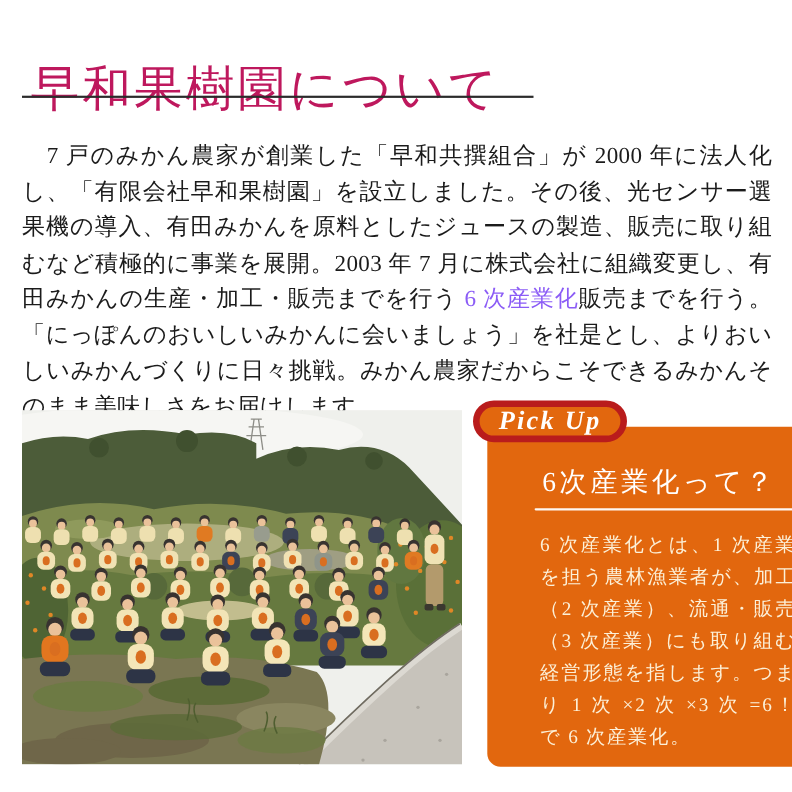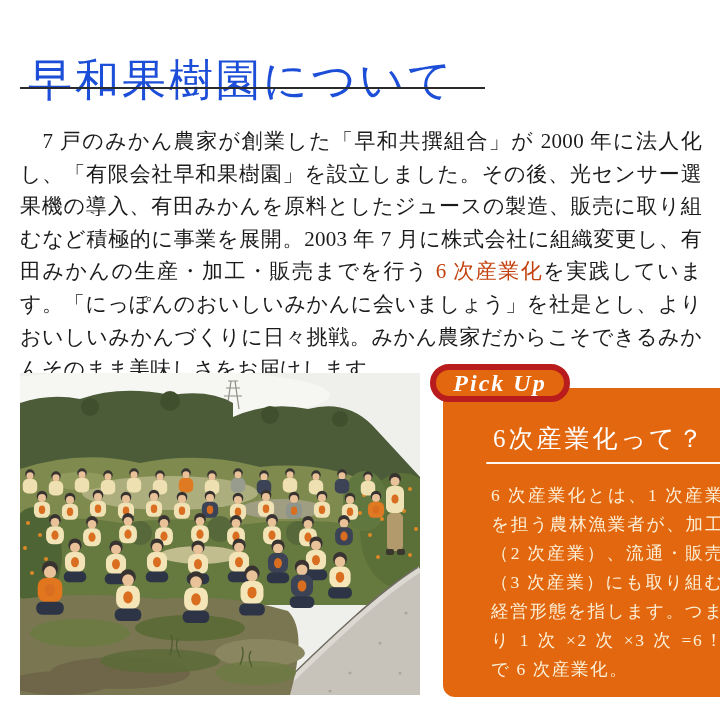--- a/index.html
+++ b/index.html
@@ -4,32 +4,32 @@
 <style>
   html,body{margin:0;padding:0;background:#ffffff;}
   body{
     width:720px;height:720px;position:relative;overflow:hidden;
     font-family:"Liberation Serif","DejaVu Serif",serif;
     -webkit-font-smoothing:antialiased;
   }
   .page-title{
     position:absolute;left:28px;top:26px;width:660px;
     font-size:44px;line-height:1.2;letter-spacing:3px;
-    color:#1d4ed8;font-weight:500;white-space:nowrap;
+    color:#be185d;font-weight:500;white-space:nowrap;
   }
   .title-underline{
     position:absolute;left:20px;top:87px;width:465px;height:2px;
     background:#2b2b2b;
   }
   .about-paragraph{
     position:absolute;left:20px;top:104px;width:682px;
     font-size:21px;line-height:32.6px;color:#1b1b1b;
     text-align:justify;letter-spacing:.3px;
   }
-  .about-highlight{color:#c2410c;}
+  .about-highlight{color:#8b5cf6;}
   .photo-frame{
     position:absolute;left:20px;top:373px;width:400px;height:322px;
     overflow:hidden;background:#eef0ec;
   }
   .photo-frame svg{display:block;}
   .pickup-badge{
     position:absolute;left:430px;top:364px;width:140px;height:38px;
     background:#e2670e;border:6px solid #b91c1c;border-radius:22px;
     color:#ffffff;font-style:italic;font-weight:bold;font-size:24px;
     letter-spacing:2px;display:flex;align-items:center;justify-content:center;
@@ -53,21 +53,21 @@
     color:#fcf0d8;font-size:17.5px;line-height:29px;letter-spacing:1.6px;
     text-align:justify;
   }
 </style>
 </head>
 <body>
 
 <h1 class="page-title">早和果樹園について</h1>
 <div class="title-underline"></div>
 
-<p class="about-paragraph"><span>　7 戸のみかん農家が創業した「早和共撰組合」が 2000 年に法人化し、「有限会社早和果樹園」を設立しました。その後、光センサー選果機の導入、有田みかんを原料としたジュースの製造、販売に取り組むなど積極的に事業を展開。2003 年 7 月に株式会社に組織変更し、有田みかんの生産・加工・販売までを行う </span><span class="about-highlight">6 次産業化</span><span>を実践しています。「にっぽんのおいしいみかんに会いましょう」を社是とし、よりおいしいみかんづくりに日々挑戦。みかん農家だからこそできるみかんそのまま美味しさをお届けします。</span></p>
+<p class="about-paragraph"><span>　7 戸のみかん農家が創業した「早和共撰組合」が 2000 年に法人化し、「有限会社早和果樹園」を設立しました。その後、光センサー選果機の導入、有田みかんを原料としたジュースの製造、販売に取り組むなど積極的に事業を展開。2003 年 7 月に株式会社に組織変更し、有田みかんの生産・加工・販売までを行う </span><span class="about-highlight">6 次産業化</span><span>販売までを行う。「にっぽんのおいしいみかんに会いましょう」を社是とし、よりおいしいみかんづくりに日々挑戦。みかん農家だからこそできるみかんそのまま美味しさをお届けします。</span></p>
 
 <div class="photo-frame">
 <svg width="400" height="322" viewBox="0 0 400 322" xmlns="http://www.w3.org/2000/svg">
   <defs>
 
     <g id="p0">
           <circle cx="0" cy="0" r="5.6" fill="#383330"></circle>
           <circle cx="0" cy="2.2" r="4.2" fill="#eac29a"></circle>
           <rect x="-8.5" y="6" width="17" height="17" rx="6"></rect>
         </g>

